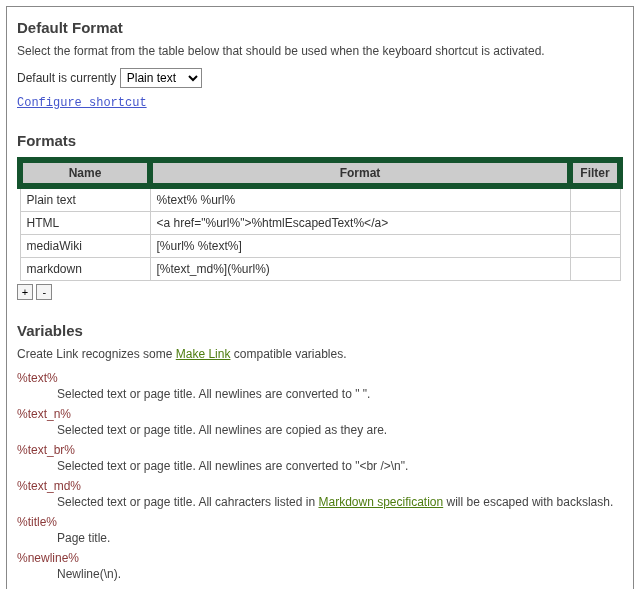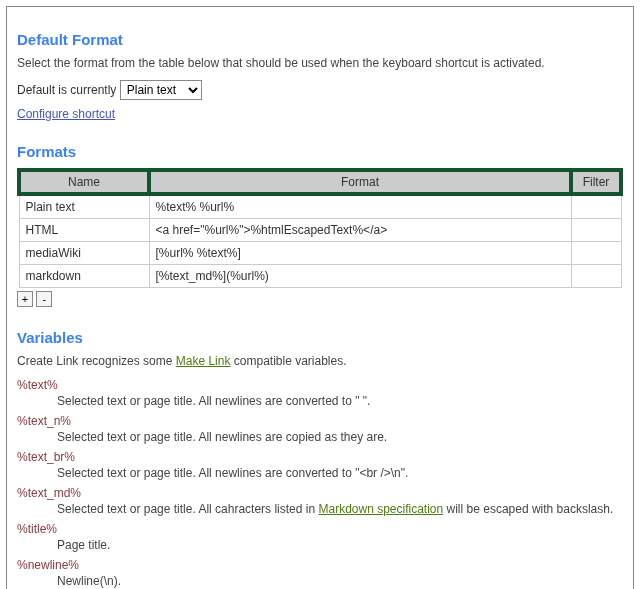--- a/index.html
+++ b/index.html
@@ -12,22 +12,22 @@
     background: #fff;
   }
   .container {
     border: 1px solid #888;
     padding: 8px 10px 14px 10px;
     width: 628px;
   }
   h2 {
     font-size: 15px;
     font-weight: bold;
-    margin: 16px 0 8px 0;
-    color: #3b82f6;
+    margin: 4px 0 8px 0;
+    color: #404040;
   }
   .desc {
     margin: 6px 0 10px 0;
     color: #444;
   }
   .default-row {
     margin: 6px 0 7px 0;
   }
   select {
     font-size: 12px;
@@ -37,32 +37,33 @@
   }
   a, .link {
     color: #4d7c0f;
     text-decoration: underline;
     cursor: pointer;
   }
   .link-plain {
     color: #4455cc;
     text-decoration: underline;
     cursor: pointer;
+    font-family: Liberation Mono, monospace;
   }
   table.formats {
     border-collapse: collapse;
     width: 100%;
     margin-top: 6px;
     table-layout: fixed;
   }
   table.formats th {
     background: #ccc;
-    border: 4px solid #14532d;
+    border: 6px solid #14532d;
     padding: 3px 6px;
-    font-weight: normal;
+    font-weight: bold;
     font-size: 12px;
     text-align: center;
   }
   table.formats td {
     border: 1px solid #ccc;
     padding: 4px 6px;
     font-size: 12px;
     color: #333;
     overflow: hidden;
     white-space: nowrap;

